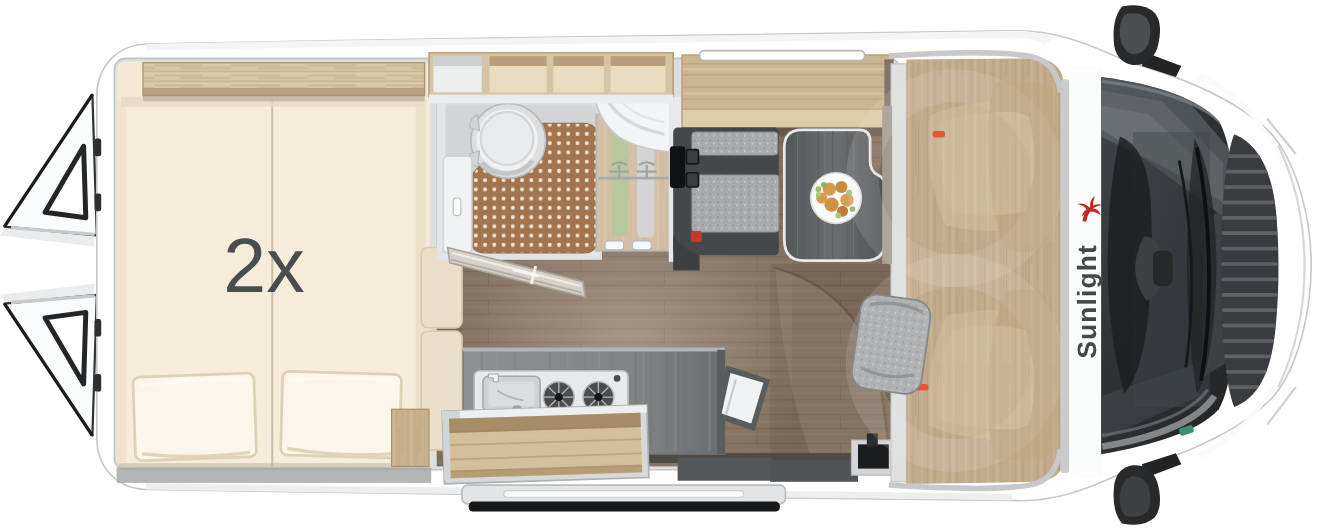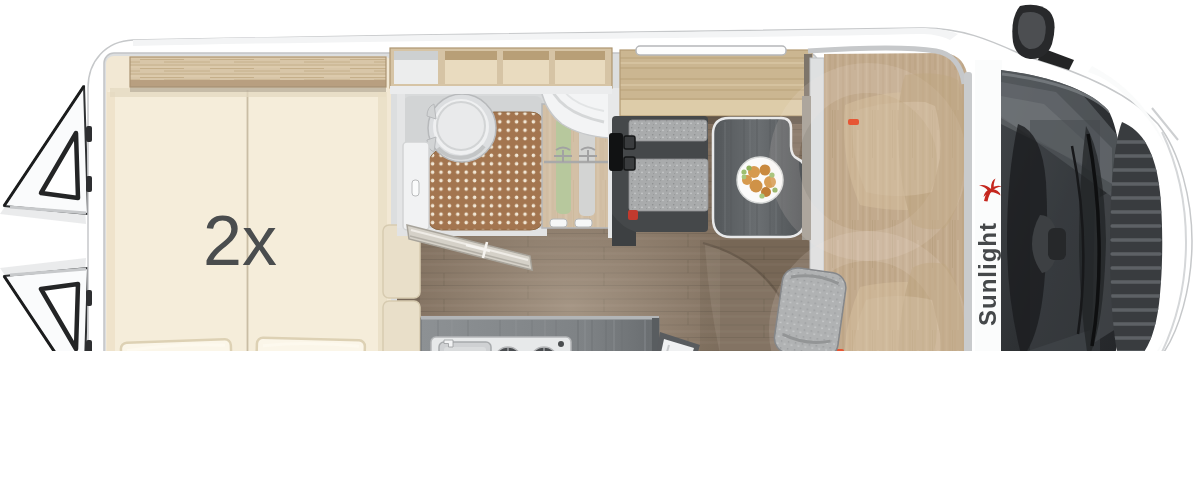--- a/index.html
+++ b/index.html
@@ -1,16 +1,16 @@
 <!DOCTYPE html>
 <html><head>
 <meta charset="utf-8">
 <style>
 html,body{margin:0;padding:0;background:#ffffff}
-.wrap{width:1200px;height:351px;position:relative;font-family:"Liberation Sans",sans-serif;overflow:hidden}
+.wrap{width:1200px;height:482px;position:relative;font-family:"Liberation Sans",sans-serif;overflow:hidden}
 </style>
 </head>
 <body>
 <div class="wrap">
 <svg width="1200" height="482" viewBox="0 0 1200 482">
 <defs>
 <pattern id="wgrainH" width="70" height="9" patternUnits="userSpaceOnUse">
 <rect width="70" height="9" fill="#d8c6a8"></rect>
 <path d="M0,2 H70 M0,5.5 H44 M24,8 H70" stroke="#bda67f" stroke-width="0.9" fill="none" opacity="0.8"></path>
 <path d="M0,4 H70" stroke="#e0cfb2" stroke-width="1.2" opacity="0.8"></path>

